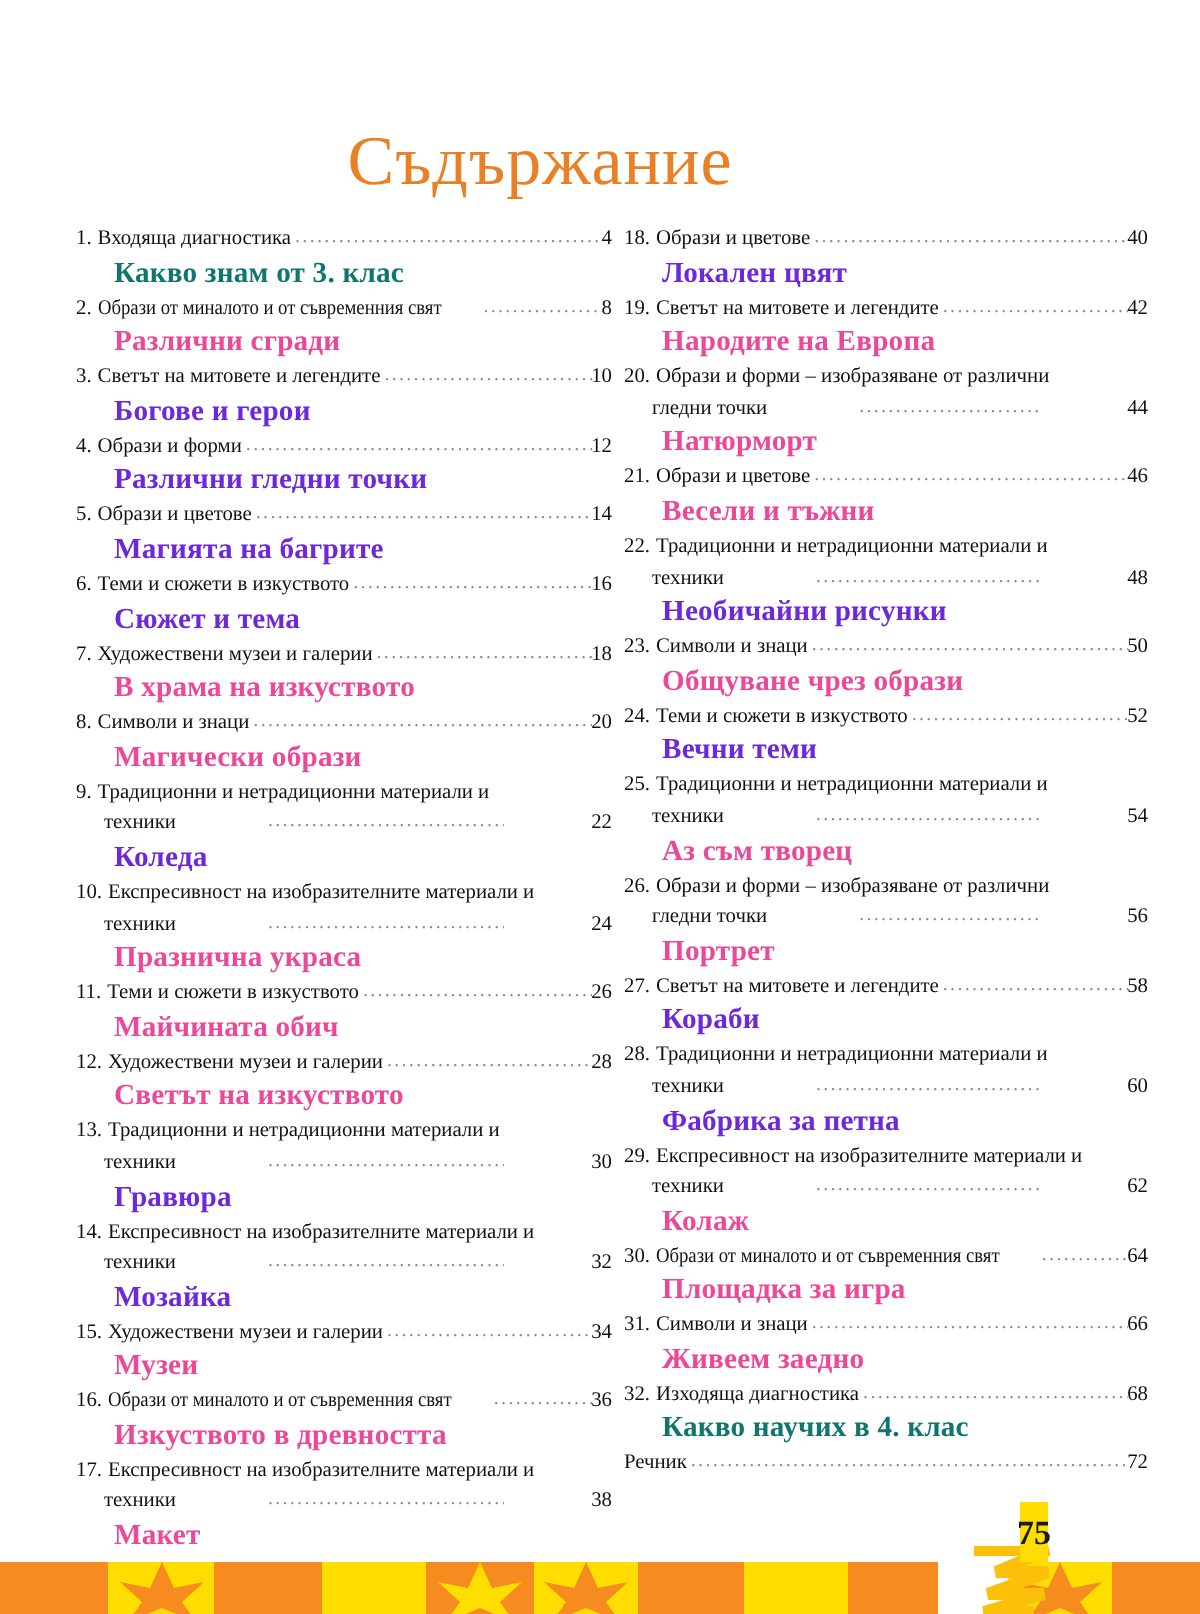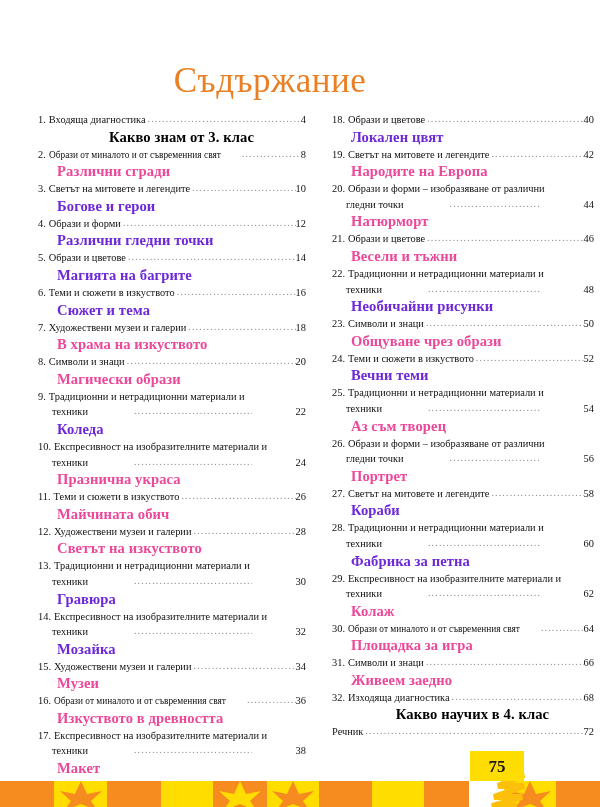--- a/index.html
+++ b/index.html
@@ -35,21 +35,21 @@
     top: 112px;
     left: 0;
     width: 600px;
     height: 640px;
   }
   .column {
     position: absolute;
     top: 0;
   }
   .column-left  { left: 38px;  width: 268px; }
-  .column-right { left: 312px; width: 262px; margin-left: 20px; }
+  .column-right { left: 312px; width: 262px; }
 
   
   .entry { margin-bottom: 0; }
 
   .entry-line {
     display: flex;
     align-items: baseline;
     font-size: 10.4px;
     color: #111111;
     line-height: 15.6px;
@@ -88,21 +88,21 @@
 
   
   .entry-sub {
     font-size: 14.6px;
     font-weight: bold;
     line-height: 19px;
     padding-left: 19px;
     letter-spacing: 0.1px;
     white-space: nowrap;
   }
-  .sub-yellow { color: #000000; text-align: center; }
+  .sub-yellow { color: #0f766e; }
   .sub-red    { color: #ec4899; }
   .sub-blue   { color: #6d28d9; }
 
   
   .glossary .entry-num { padding-right: 0; }
 
   
   .footer-strip {
     position: absolute;
     left: 0;
@@ -123,21 +123,21 @@
     transform: translateX(-50%);
     width: 46px;
     height: 30px;
   }
 
   
   .page-badge {
     position: absolute;
     right: 76px;
     bottom: 26px;
-    width: 54px;
+    width: 14px;
     height: 30px;
     background: #ffdd00;
     display: flex;
     align-items: center;
     justify-content: center;
   }
   .page-badge span {
     font-family: "Liberation Serif", "DejaVu Serif", serif;
     font-weight: bold;
     font-size: 17px;

